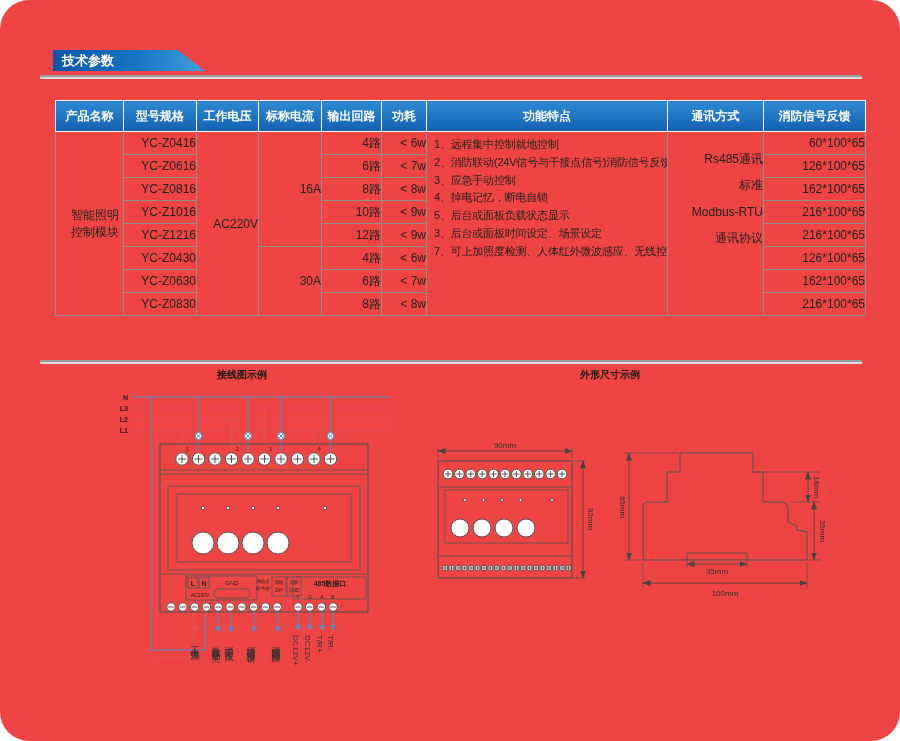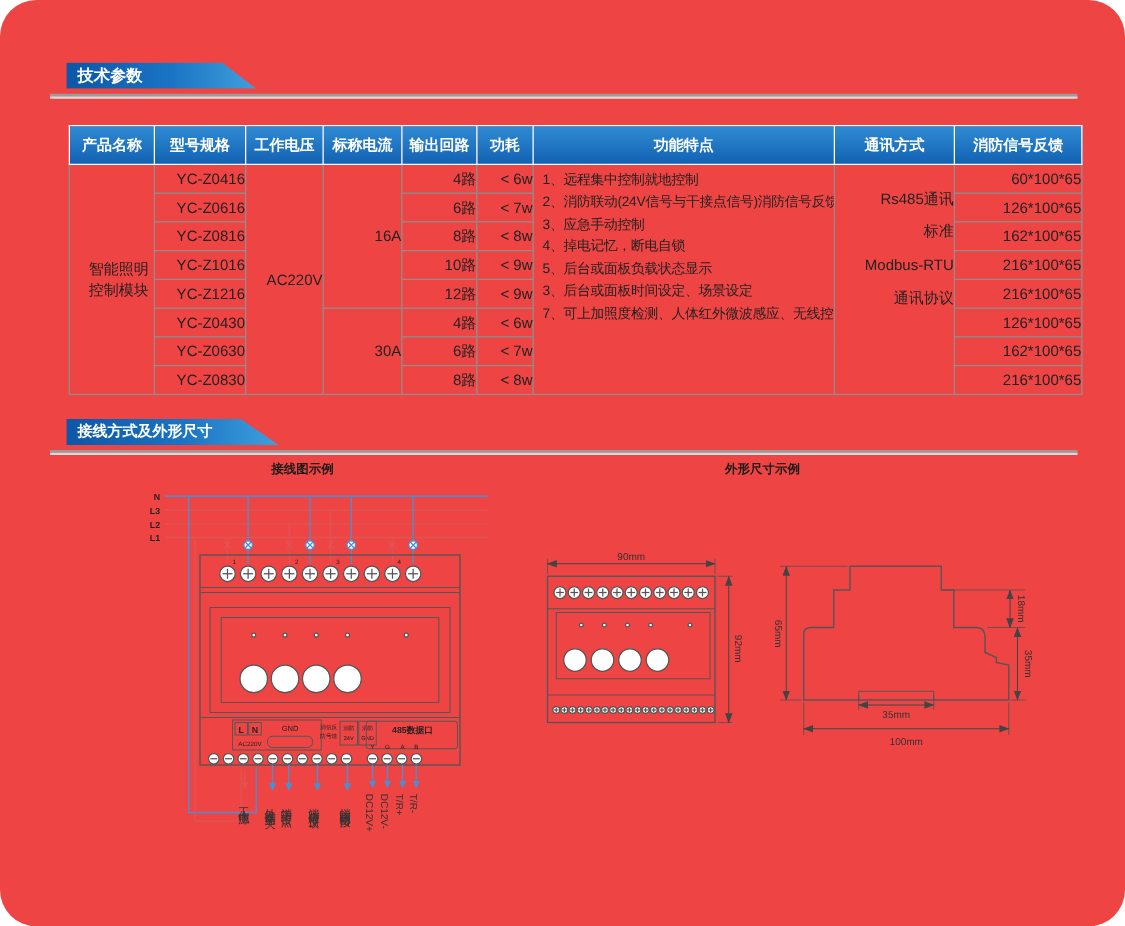--- a/index.html
+++ b/index.html
@@ -138,21 +138,20 @@
       </tr>
       <tr>
         <td>YC-Z0830</td>
         <td>8路</td>
         <td>&lt; 8w</td>
         <td>216*100*65</td>
       </tr>
     </tbody>
   </table>
 
-  <div class="banner" style="top:335px;width:170px;font-size:12px;">接线方式及外形尺寸</div>
   <div class="rule" style="top:360px;"></div>
 
   <div class="fig-title" style="left:217px;top:368px;">接线图示例</div>
   <div class="fig-title" style="left:580px;top:368px;">外形尺寸示例</div>
 
   <svg style="left:105px;top:388px;" width="305" height="252" viewBox="105 388 305 252">
     <defs>
       <marker id="da" markerWidth="9" markerHeight="7" refX="7.5" refY="3" orient="auto-start-reverse" markerUnits="userSpaceOnUse">
         <path d="M0,0 L8,3 L0,6 Z" fill="#444"></path>
       </marker>

